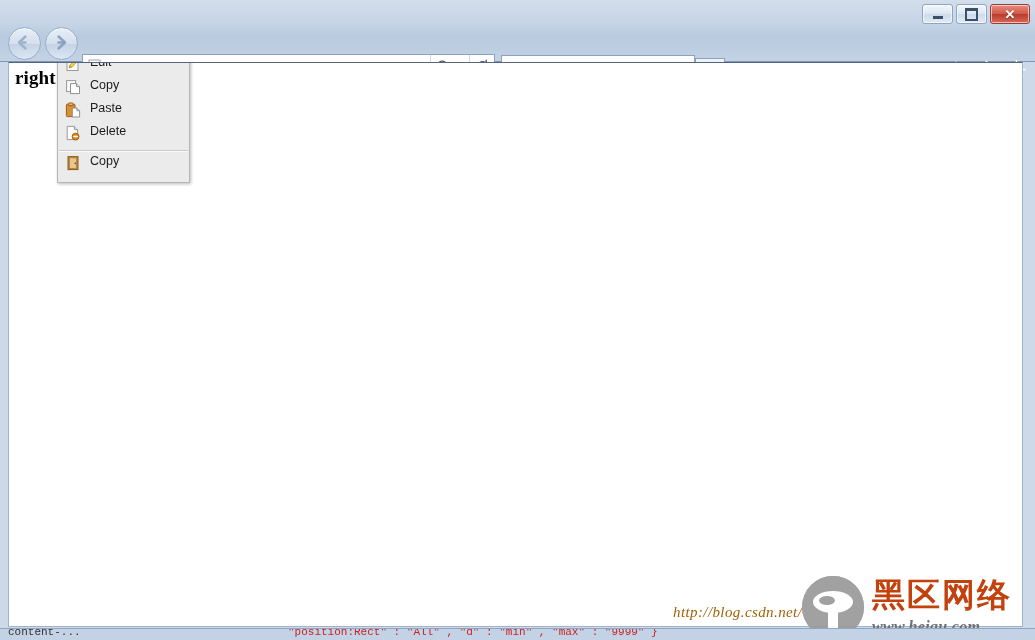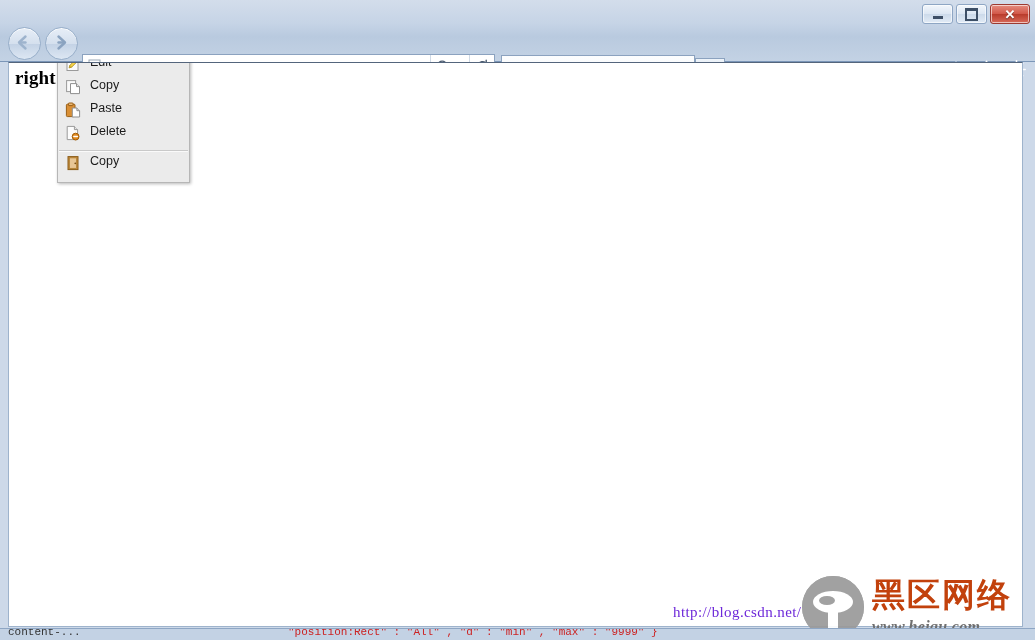--- a/index.html
+++ b/index.html
@@ -111,22 +111,23 @@
     position:relative;height:23px;display:flex;
     padding-left:7px;box-sizing:border-box;
   }
   .ctxitem .ic{width:16px;height:16px;margin-right:9px;flex:0 0 auto;position:relative;}
   .ctxitem .lbl{line-height:1;}
   .ctxsep{height:1px;background:#c9c9c9;margin:2px 1px 3px 1px;border-bottom:1px solid #fafafa;}
 
   
   .wm-url{
     position:absolute;left:672px;top:606px;
-    font-family:"Liberation Serif",serif;font-size:15px;color:#6d28d9;white-space:nowrap;
+    font-family:"Liberation Serif",serif;font-size:15px;color:#a16207;white-space:nowrap;
     letter-spacing:.4px;
+    font-style:italic;
   }
   .wm-logo{
     position:absolute;left:802px;top:576px;width:62px;height:62px;border-radius:50%;
     background:#9a9a9a;opacity:.92;
   }
   .wm-cn{
     position:absolute;left:872px;top:573px;
     font-family:"DejaVu Sans",sans-serif;font-size:33px;font-weight:bold;color:#c2410c;
     letter-spacing:2px;white-space:nowrap;
   }

